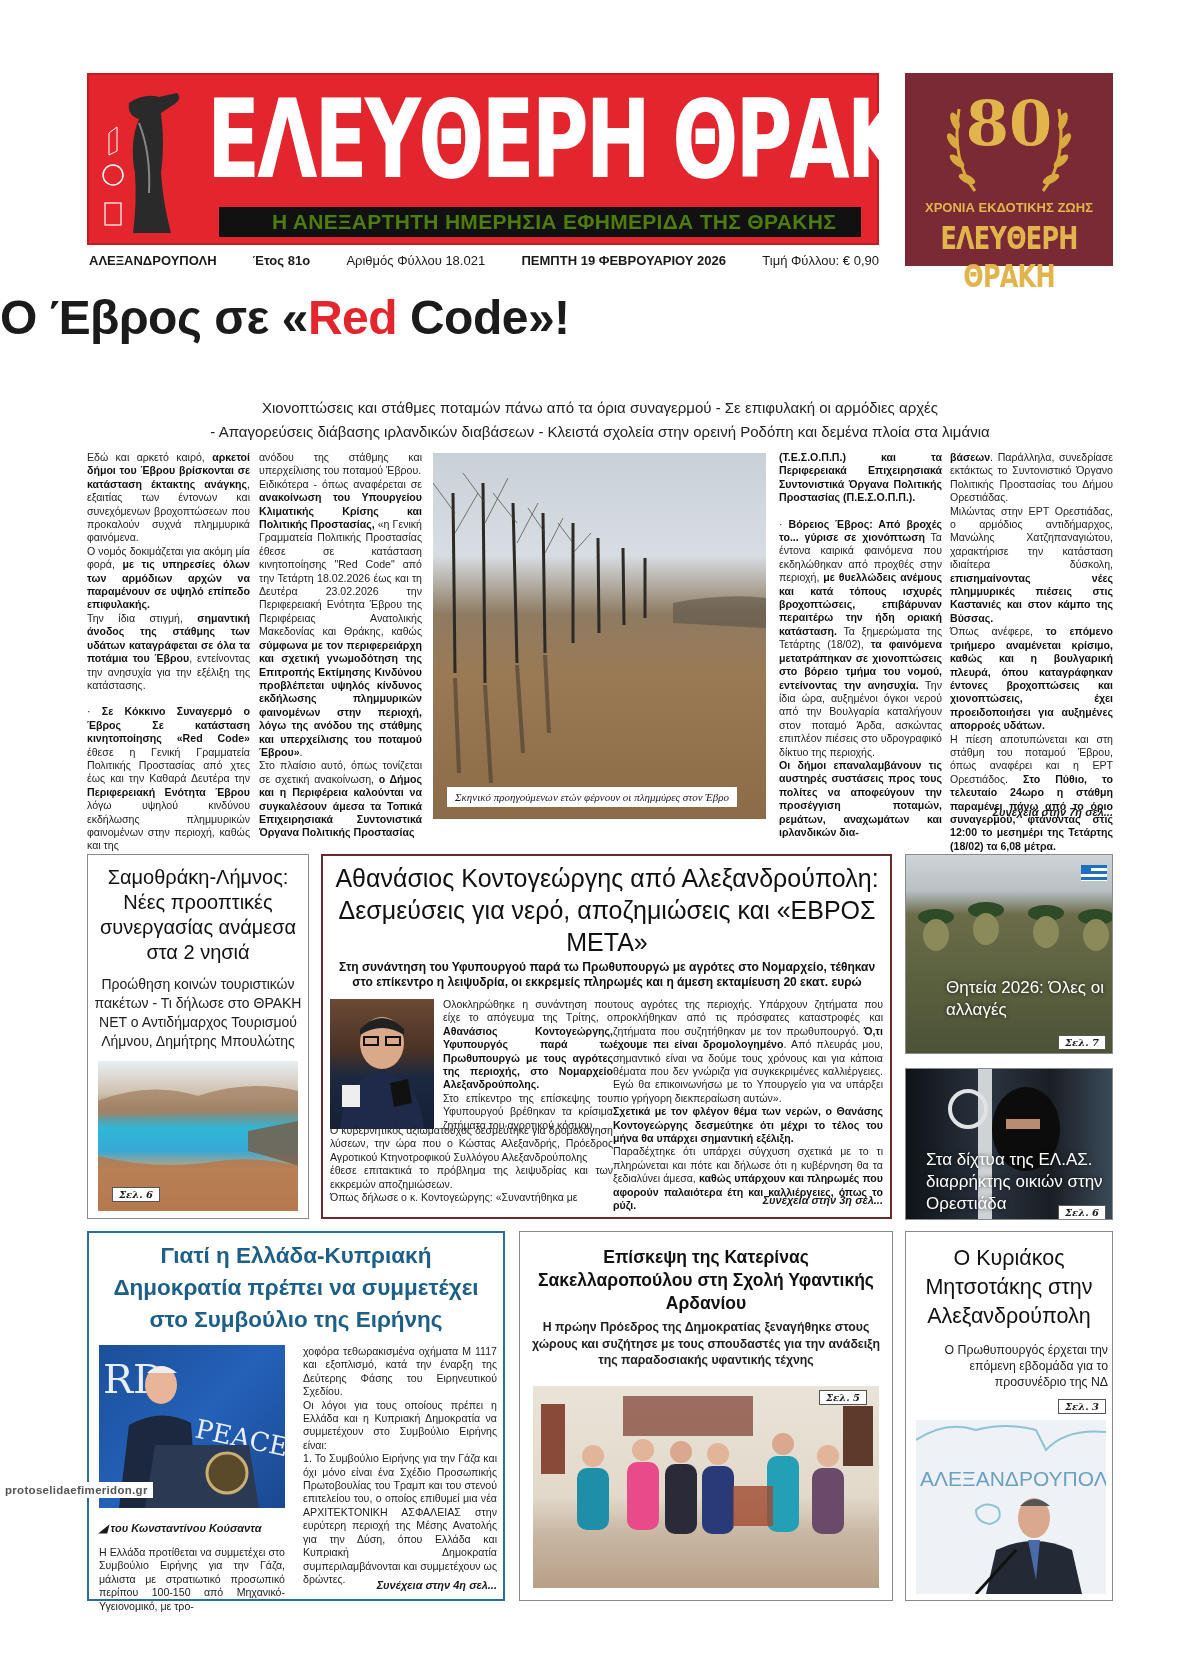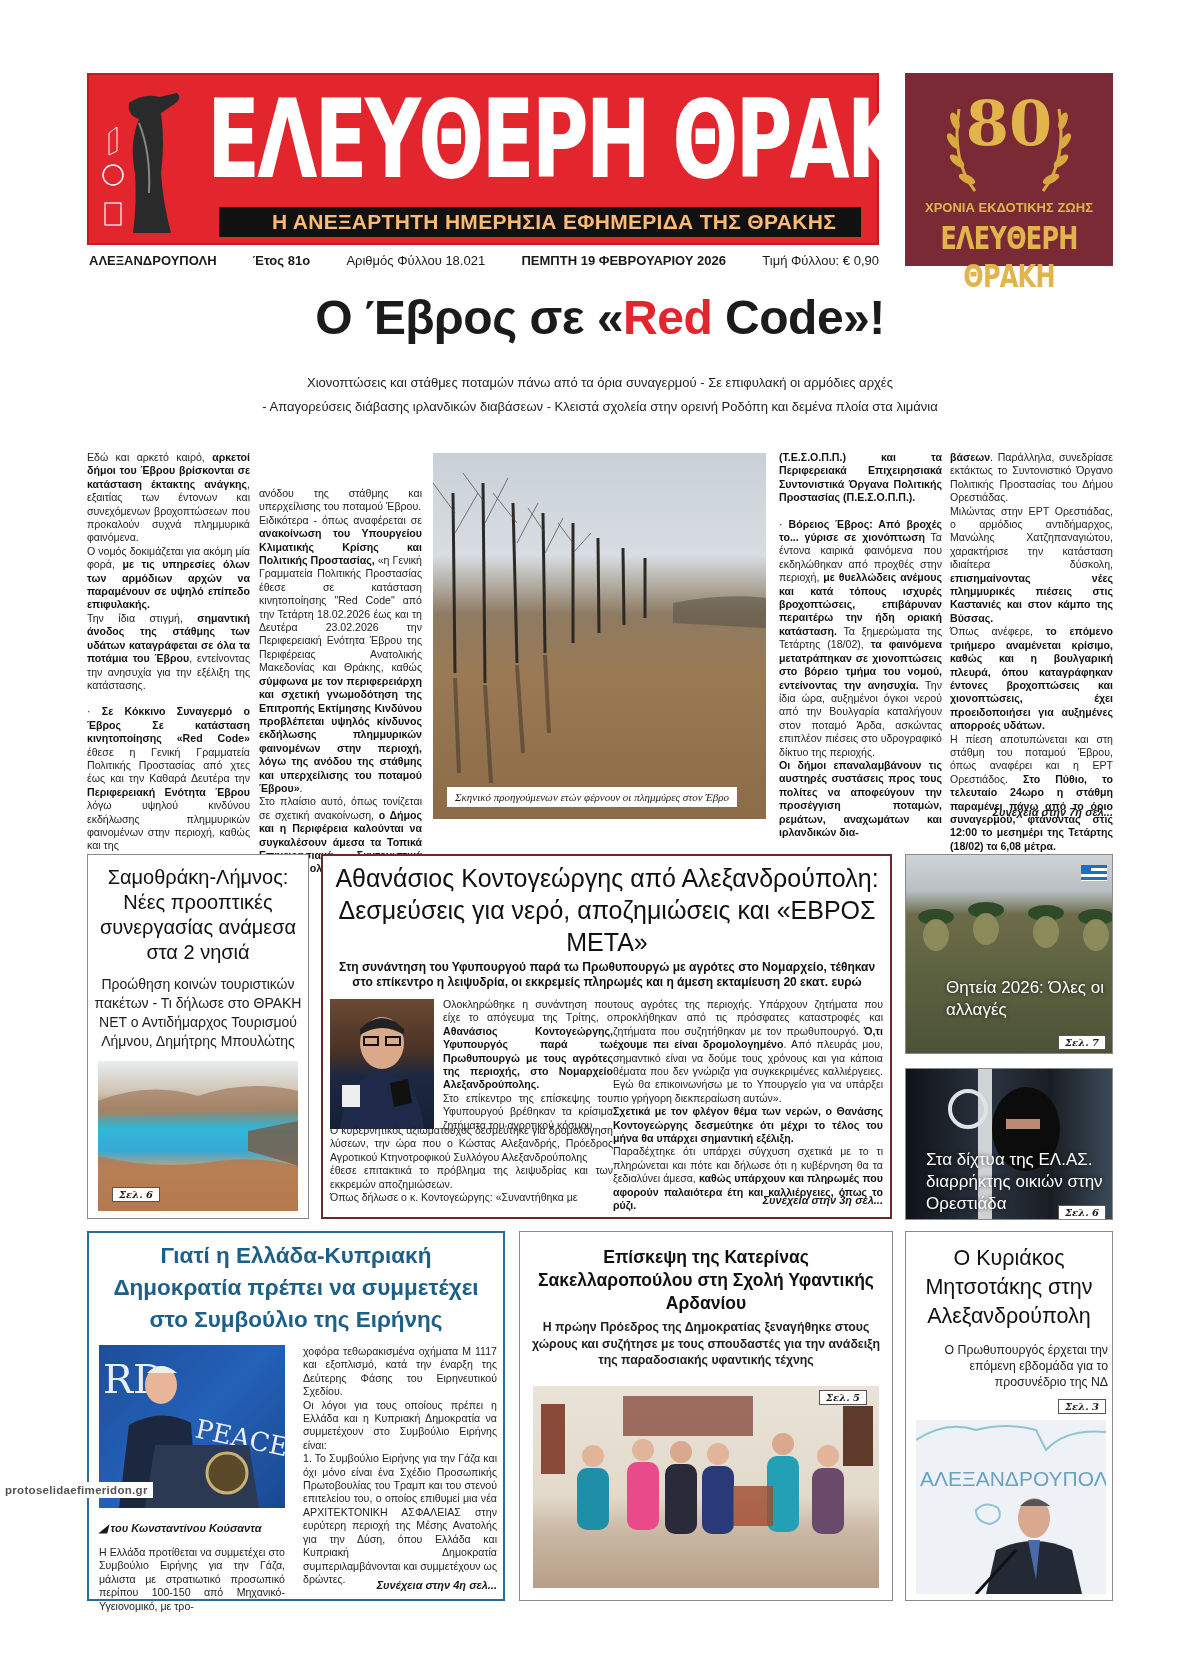--- a/index.html
+++ b/index.html
@@ -4,35 +4,35 @@
 <style>
   * { box-sizing: border-box; margin: 0; padding: 0; }
   html, body { width: 1200px; height: 1675px; background: #ffffff; overflow: hidden; }
   body { position: relative; font-family: "Liberation Sans", sans-serif; color: #1a1a1a; }
   .abs { position: absolute; }
 
   
   .masthead { left: 87px; top: 73px; width: 792px; height: 172px; background: #e3262d; border: 2px solid #c51c22; }
   .statue { left: 10px; top: 8px; width: 96px; height: 156px; }
   .title-main { left: 118px; top: 4px; width: 666px; height: 122px; color: #fff; font-family: "DejaVu Sans", sans-serif; font-weight: bold; font-size: 108px; line-height: 122px; letter-spacing: -4px; transform: scaleX(0.72); transform-origin: left center; white-space: nowrap; }
-  .subtitle-bar { left: 130px; top: 132px; width: 642px; height: 30px; background: #111; color: #fdba74; font-weight: bold; font-size: 21px; line-height: 30px; text-align: center; letter-spacing: 0.3px; white-space: nowrap; padding-left: 28px; }
+  .subtitle-bar { left: 130px; top: 132px; width: 642px; height: 30px; background: #111; color: #4d7c0f; font-weight: bold; font-size: 21px; line-height: 30px; text-align: center; letter-spacing: 0.3px; white-space: nowrap; padding-left: 28px; }
 
   .anniv { left: 905px; top: 73px; width: 208px; height: 193px; background: #7a2a35; }
   .anniv .num { left: 0; top: 14px; width: 208px; text-align: center; font-family: "DejaVu Serif", serif; font-size: 62px; color: #e2b54c; font-weight: bold; }
   .anniv .laurel { left: 40px; top: 18px; width: 128px; height: 110px; }
   .anniv .line1 { left: 0; top: 127px; width: 208px; text-align: center; color: #e2b54c; font-size: 13px; font-weight: bold; }
   .anniv .line2 { left: 0; top: 146px; width: 208px; text-align: center; color: #e2b54c; font-size: 32px; font-weight: bold; font-family: "DejaVu Sans", sans-serif; transform: scaleX(0.75); letter-spacing: -1px; }
 
   .infobar { left: 89px; top: 251px; width: 790px; height: 18px; font-size: 13px; display: flex; justify-content: space-between; align-items: center; white-space: nowrap; }
   .infobar .b { font-weight: bold; }
 
   
-  .headline { left: 0; top: 290px; width: 1200px; text-align: center; font-size: 48px; font-weight: bold; color: #1b1b1b; letter-spacing: -0.5px; }
+  .headline { left: 0; top: 290px; width: 1200px; font-size: 48px; font-weight: bold; color: #1b1b1b; letter-spacing: -0.5px; }
   .headline .red { color: #e3262d; }
-  .subhead { left: 80px; width: 1040px; text-align: center; font-size: 13px; color: #222; }
+  .subhead { left: 80px; width: 1040px; text-align: center; font-size: 15px; color: #222; margin-top: 24px; }
 
   
   .col { font-size: 10.6px; line-height: 13.4px; text-align: justify; color: #222; }
   .col p { margin: 0; }
   .col b { font-weight: bold; color: #111; }
   .col .gap { height: 13px; }
   .more { font-style: italic; font-weight: bold; font-size: 11px; text-align: right; }
 
   .photo { overflow: hidden; }
   .caption-box { background: #fff; font-family: "Liberation Serif", serif; font-style: italic; font-size: 11px; padding: 4px 8px; white-space: nowrap; }
@@ -96,21 +96,21 @@
 <div class="abs subhead" style="top:399px;">- Απαγορεύσεις διάβασης ιρλανδικών διαβάσεων - Κλειστά σχολεία στην ορεινή Ροδόπη και δεμένα πλοία στα λιμάνια</div>
 
 <div class="abs col" style="left:87px; top:451px; width:163px;">
   <p><span>Εδώ και αρκετό καιρό, </span><b>αρκετοί δήμοι του Έβρου βρίσκονται σε κατάσταση έκτακτης ανάγκης</b><span>, εξαιτίας των έντονων και συνεχόμενων βροχοπτώσεων που προκαλούν συχνά πλημμυρικά φαινόμενα.</span></p>
   <p><span>Ο νομός δοκιμάζεται για ακόμη μία φορά, </span><b>με τις υπηρεσίες όλων των αρμόδιων αρχών να παραμένουν σε υψηλό επίπεδο επιφυλακής.</b></p>
   <p><span>Την ίδια στιγμή, </span><b>σημαντική άνοδος της στάθμης των υδάτων καταγράφεται σε όλα τα ποτάμια του Έβρου</b><span>, εντείνοντας την ανησυχία για την εξέλιξη της κατάστασης.</span></p>
   <div class="gap"></div>
   <p><span>· </span><b>Σε Κόκκινο Συναγερμό ο Έβρος Σε κατάσταση κινητοποίησης «Red Code»</b><span> έθεσε η Γενική Γραμματεία Πολιτικής Προστασίας από χτες έως και την Καθαρά Δευτέρα την </span><b>Περιφερειακή Ενότητα Έβρου</b><span> λόγω υψηλού κινδύνου εκδήλωσης πλημμυρικών φαινομένων στην περιοχή, καθώς και της</span></p>
 </div>
 
-<div class="abs col" style="left:259px; top:451px; width:163px;margin-top:36px;">
+<div class="abs col" style="left:259px; top:451px; width:163px;">
   <p><span>ανόδου της στάθμης και υπερχείλισης του ποταμού Έβρου.</span></p>
   <p><span>Ειδικότερα - όπως αναφέρεται σε </span><b>ανακοίνωση του Υπουργείου Κλιματικής Κρίσης και Πολιτικής Προστασίας,</b><span> «η Γενική Γραμματεία Πολιτικής Προστασίας έθεσε σε κατάσταση κινητοποίησης "Red Code" από την Τετάρτη 18.02.2026 έως και τη Δευτέρα 23.02.2026 την Περιφερειακή Ενότητα Έβρου της Περιφέρειας Ανατολικής Μακεδονίας και Θράκης, καθώς </span><b>σύμφωνα με τον περιφερειάρχη και σχετική γνωμοδότηση της Επιτροπής Εκτίμησης Κινδύνου προβλέπεται υψηλός κίνδυνος εκδήλωσης πλημμυρικών φαινομένων στην περιοχή, λόγω της ανόδου της στάθμης και υπερχείλισης του ποταμού Έβρου»</b><span>.</span></p>
   <p><span>Στο πλαίσιο αυτό, όπως τονίζεται σε σχετική ανακοίνωση, </span><b>ο Δήμος και η Περιφέρεια καλούνται να συγκαλέσουν άμεσα τα Τοπικά Επιχειρησιακά Συντονιστικά Όργανα Πολιτικής Προστασίας</b></p>
 </div>
 
 <div class="abs photo" style="left:433px; top:453px; width:333px; height:366px; background:linear-gradient(180deg,#c9d1d8 0%,#d7dde2 28%,#8e7b62 44%,#9a7a55 60%,#8c6c48 100%);">
   <svg width="333" height="366" viewBox="0 0 333 366">
     <g stroke="#2d2a26" stroke-width="3" fill="none">
       <path d="M20 40 L22 220"></path>
         <path d="M50 30 L52 230"></path>

